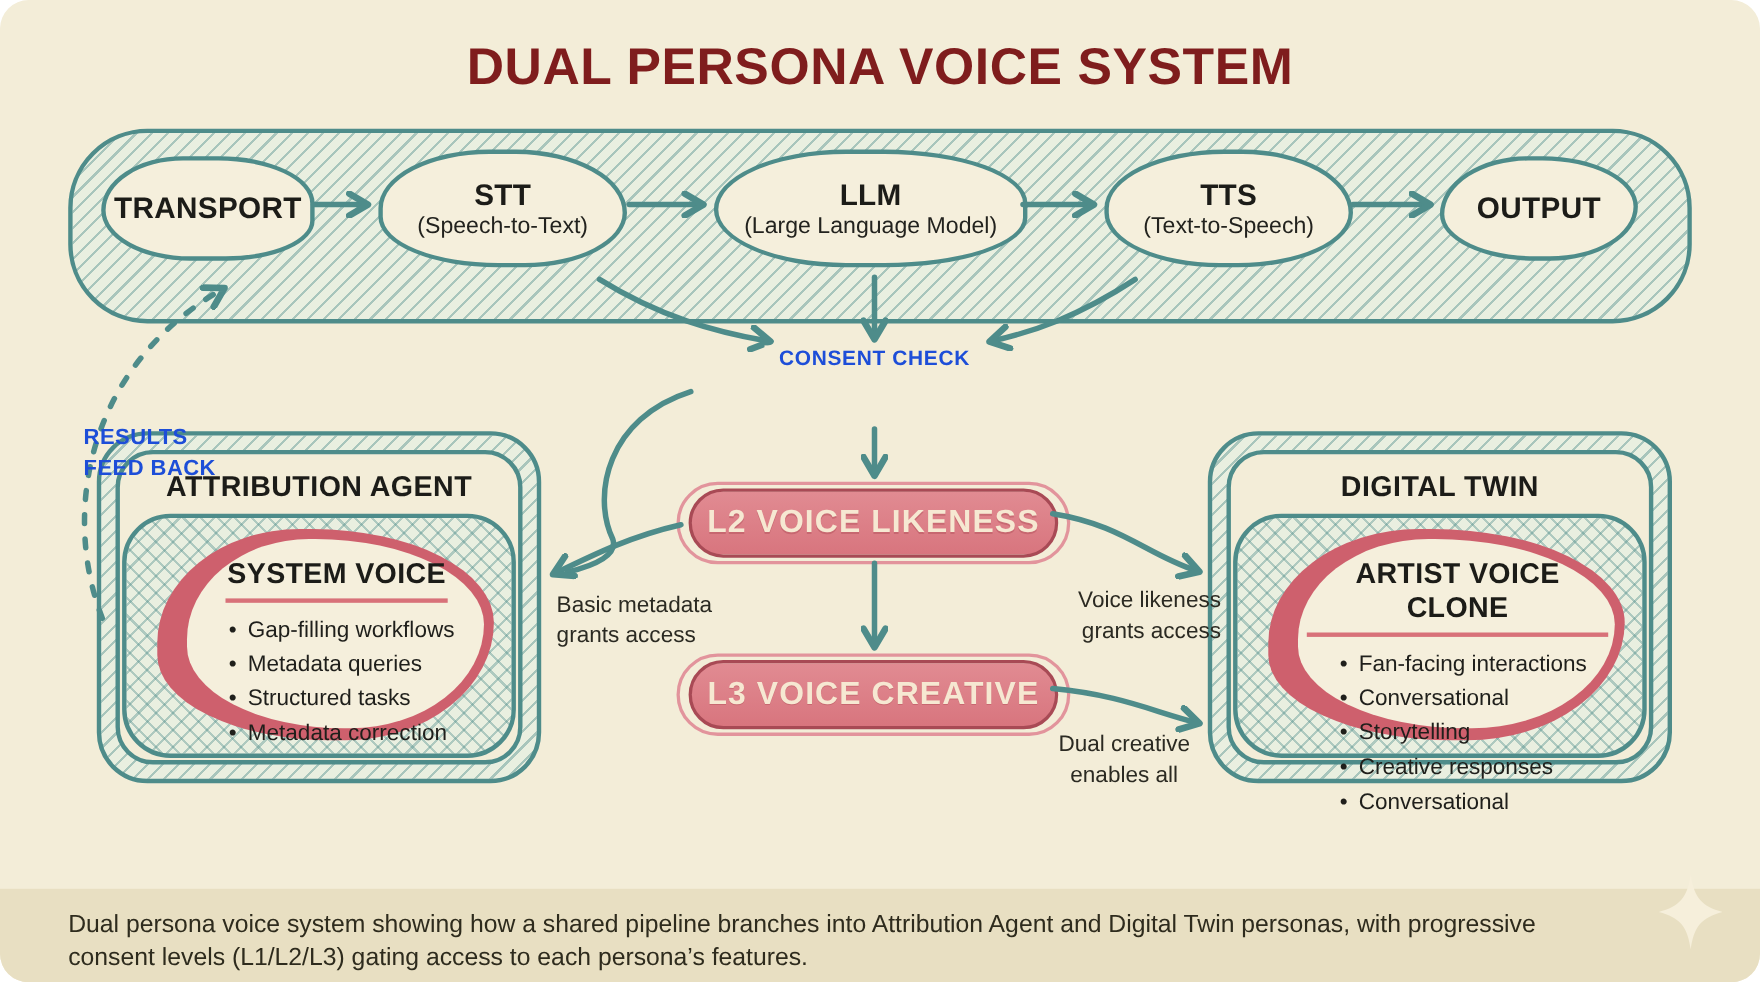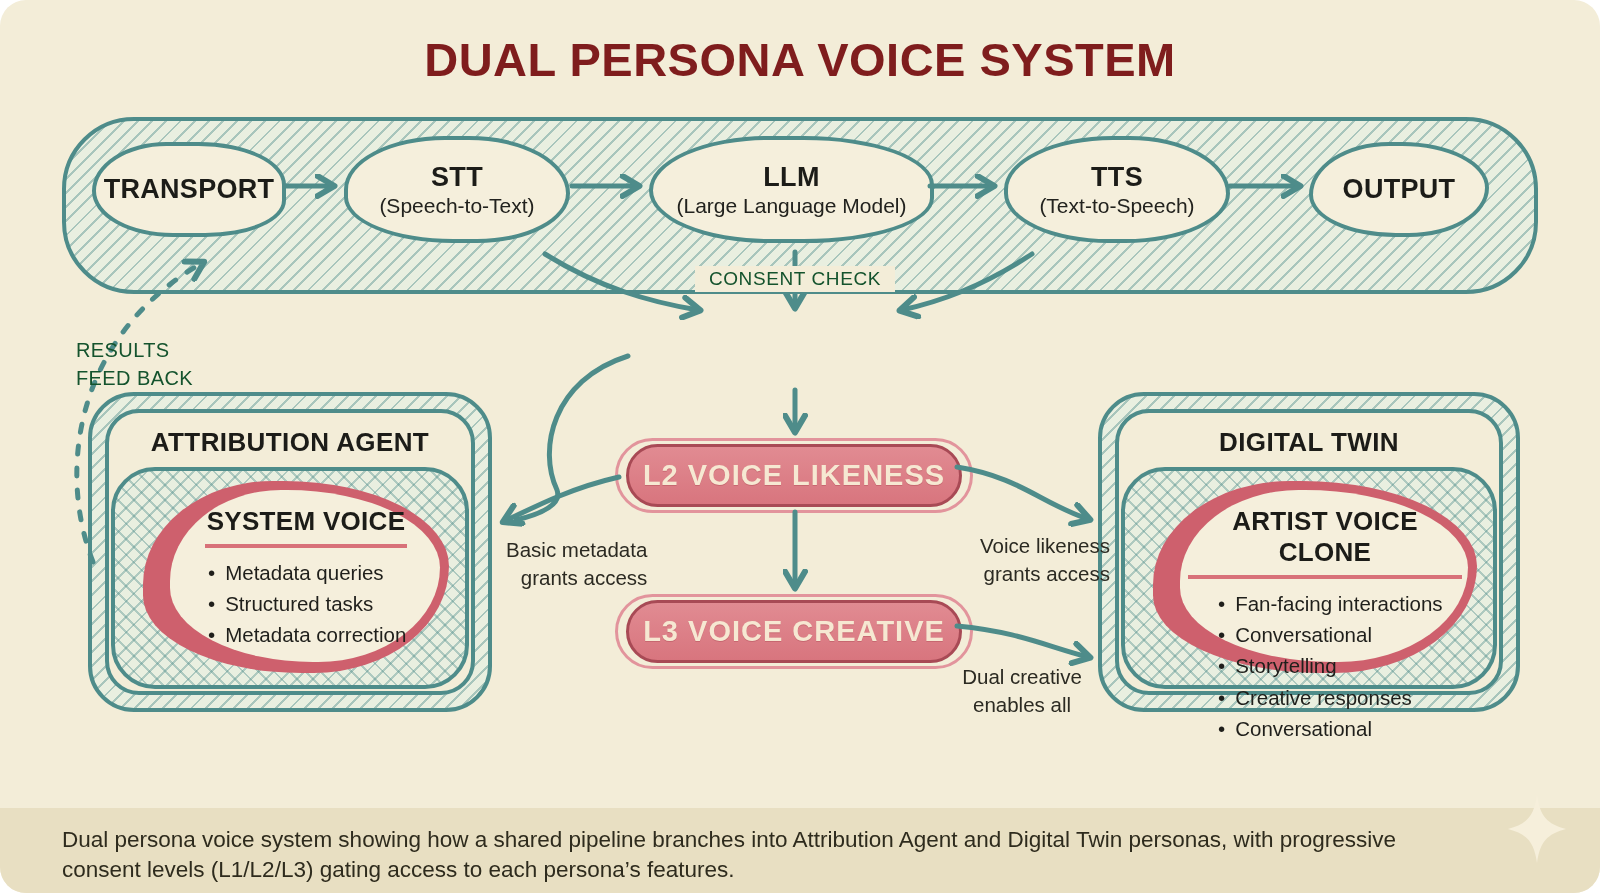--- a/index.html
+++ b/index.html
@@ -89,28 +89,28 @@
   }
   .blob-inner ul{
     list-style:none;margin:12px 0 0 0;padding:0 0 0 30px;text-align:left;
   }
   .blob-inner li{
     font-size:20.5px;color:#1f1f1b;line-height:1.28;margin-bottom:5px;
   }
   .blob-inner li::before{content:"\2022";margin-right:10px;}
   
   .lbl{position:absolute;z-index:5;}
-  .lbl-teal{color:#14532d;font-weight:normal;}
+  .lbl-teal{color:#1d4ed8;font-weight:bold;margin-top:48px;}
   .consent-check{
     top:266px;left:695px;width:200px;text-align:center;font-size:19px;
     letter-spacing:.6px;background:#f3edd8;padding:2px 0;
   }
   .feedback{top:337px;left:76px;font-size:20px;line-height:1.38;letter-spacing:.4px;}
   .edge-label{font-size:20.5px;color:#2b2a22;line-height:1.35;}
-  .el-basic{top:536px;left:506px;text-align:right;}
+  .el-basic{top:536px;left:506px;text-align:left;}
   .el-voice{top:532px;left:950px;width:160px;text-align:right;}
   .el-full{top:663px;left:942px;width:160px;text-align:center;}
   
   .caption-band{
     position:absolute;left:0;top:808px;width:1600px;height:85px;
     background:#e8dfc2;
   }
   .caption{
     position:absolute;left:62px;top:17px;width:1430px;
     font-size:22.5px;color:#2e2b1d;line-height:1.33;
@@ -151,20 +151,21 @@
   <div class="level lvl3">L3 VOICE CREATIVE</div>
 
   <div class="persona left hatch">
     <div class="persona-inner">
       <div class="persona-title">ATTRIBUTION AGENT</div>
       <div class="inner-box crosshatch">
         <div class="blob-outer">
           <div class="blob-inner">
             <span class="blob-title">SYSTEM VOICE</span>
             <ul>
+              <li>Gap-filling workflows</li>
               <li>Metadata queries</li>
               <li>Structured tasks</li>
               <li>Metadata correction</li>
             </ul>
           </div>
         </div>
       </div>
     </div>
   </div>
 

